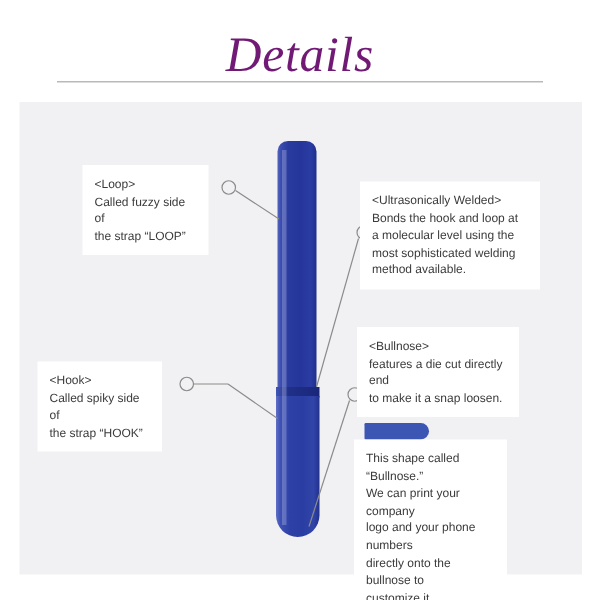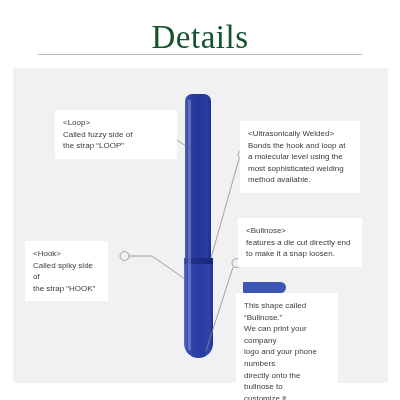--- a/index.html
+++ b/index.html
@@ -17,23 +17,24 @@
   }
 
   
   #header-title {
     position: absolute;
     left: 0;
     top: 18px;
     width: 400px;
     text-align: center;
     font-family: "Liberation Serif", serif;
+    font-style: italic;
     font-size: 33px;
     line-height: 38px;
-    color: #14532d;
+    color: #701a75;
     letter-spacing: 0.5px;
   }
   #header-rule {
     position: absolute;
     left: 38px;
     top: 54px;
     width: 324px;
     height: 1px;
     background: #b9b9b9;
   }
@@ -95,24 +96,24 @@
     background: #ffffff;
     color: #3b3b3b;
     font-size: 8px;
     line-height: 11.6px;
     padding: 7px 8px 7px 8px;
     box-sizing: border-box;
   }
   .callout .ttl { display: block; }
   .callout .ln  { display: block; }
 
-  #callout-loop        { left: 55px;  top: 110px; width: 122px; }
+  #callout-loop        { left: 55px;  top: 110px; width: 84px; }
   #callout-hook        { left: 25px;  top: 241px; width: 83px; }
   #callout-welded      { left: 240px; top: 121px; width: 120px; }
-  #callout-bullnose    { left: 238px; top: 218px; width: 124px; }
+  #callout-bullnose    { left: 238px; top: 218px; width: 108px; }
   #callout-print       { left: 236px; top: 293px; width: 102px; }
 
   
   #leaders {
     position: absolute;
     left: 0; top: 0;
     width: 400px; height: 400px;
     pointer-events: none;
   }
 

